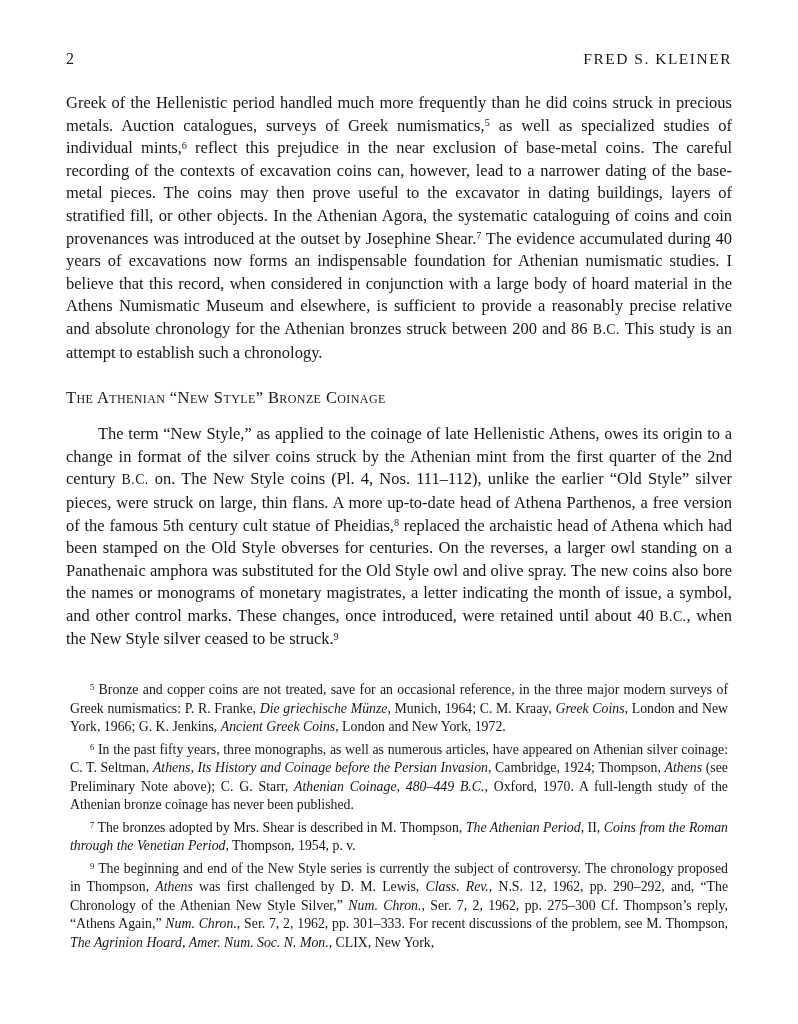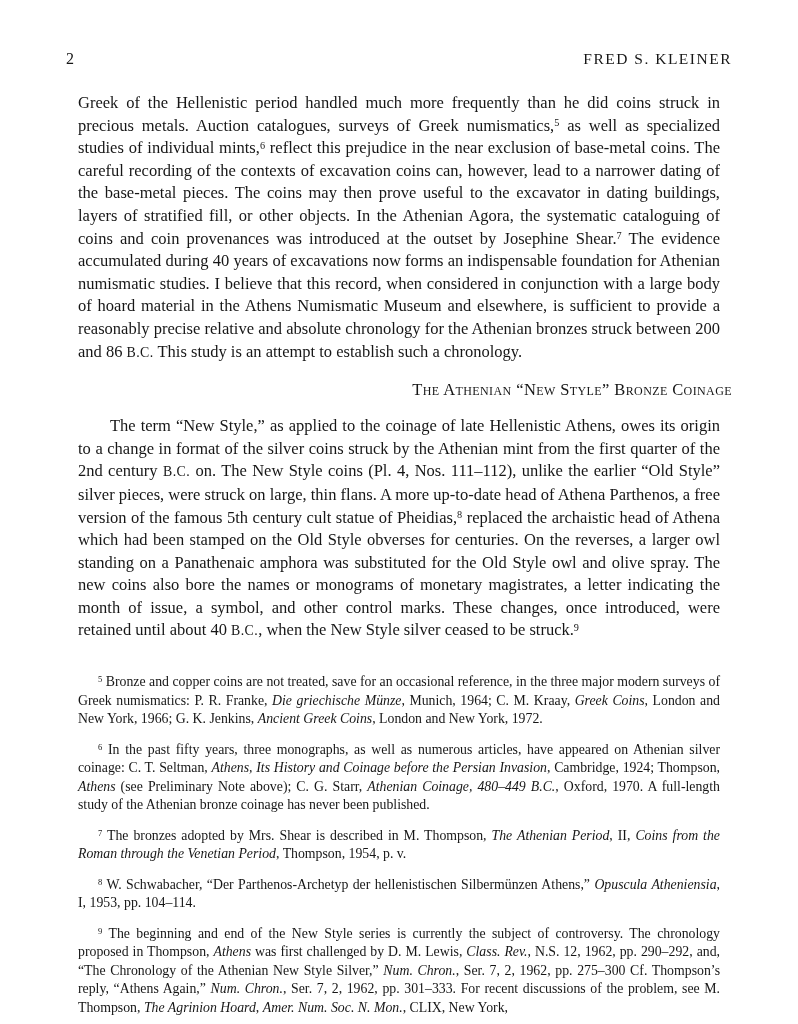--- a/index.html
+++ b/index.html
@@ -30,41 +30,41 @@
     top: 0;
     font-size: 16px;
   }
   .running-head {
     display: block;
     text-align: right;
     font-size: 15.5px;
     letter-spacing: 1.5px;
   }
   .body-para {
-    margin: 12px;
+    margin: 0;
     font-size: 16.5px;
     line-height: 22.6px;
     text-align: justify;
   }
   .body-para.indent {
     text-indent: 32px;
   }
   .section-heading {
-    margin: 16px 0 15px 0;
+    margin: 24px 0 15px 0;
     font-size: 16.5px;
     font-weight: normal;
     font-variant: small-caps;
     letter-spacing: 0.4px;
-    text-align: right;
+    text-align: left;
   }
   .footnotes {
     margin-top: 30px;
   }
   .footnote {
-    margin: 12px;
+    margin: 4px;
     font-size: 13.8px;
     line-height: 18.5px;
     text-align: justify;
     text-indent: 20px;
   }
   .r-sup {
     font-size: 0.62em;
     position: relative;
     top: -0.45em;
     line-height: 0;
@@ -92,19 +92,18 @@
     <p class="body-para"><span>Greek of the Hellenistic period handled much more frequently than he did coins struck in precious metals.  Auction catalogues, surveys of Greek numismatics,</span><span class="r-sup">5</span><span> as well as specialized studies of individual mints,</span><span class="r-sup">6</span><span> reflect this prejudice in the near exclusion of base-metal coins.  The careful recording of the contexts of excavation coins can, however, lead to a narrower dating of the base-metal pieces.  The coins may then prove useful to the excavator in dating buildings, layers of stratified fill, or other objects.  In the Athenian Agora, the systematic cataloguing of coins and coin provenances was introduced at the outset by Josephine Shear.</span><span class="r-sup">7</span><span>  The evidence accumulated during 40 years of excavations now forms an indispensable foundation for Athenian numismatic studies.  I believe that this record, when considered in conjunction with a large body of hoard material in the Athens Numismatic Museum and elsewhere, is sufficient to provide a reasonably precise relative and absolute chronology for the Athenian bronzes struck between 200 and 86 </span><span class="r-sc">B.C.</span><span>  This study is an attempt to establish such a chronology.</span></p>
 
     <h2 class="section-heading">The Athenian “New Style” Bronze Coinage</h2>
 
     <p class="body-para indent"><span>The term “New Style,” as applied to the coinage of late Hellenistic Athens, owes its origin to a change in format of the silver coins struck by the Athenian mint from the first quarter of the 2nd century </span><span class="r-sc">B.C.</span><span> on.  The New Style coins (Pl. 4, Nos. 111–112), unlike the earlier “Old Style” silver pieces, were struck on large, thin flans.  A more up-to-date head of Athena Parthenos, a free version of the famous 5th century cult statue of Pheidias,</span><span class="r-sup">8</span><span> replaced the archaistic head of Athena which had been stamped on the Old Style obverses for centuries.  On the reverses, a larger owl standing on a Panathenaic amphora was substituted for the Old Style owl and olive spray.  The new coins also bore the names or monograms of monetary magistrates, a letter indicating the month of issue, a symbol, and other control marks.  These changes, once introduced, were retained until about 40 </span><span class="r-sc">B.C.</span><span>, when the New Style silver ceased to be struck.</span><span class="r-sup">9</span></p>
 
     <section class="footnotes">
       <p class="footnote"><span class="r-sup">5</span><span> Bronze and copper coins are not treated, save for an occasional reference, in the three major modern surveys of Greek numismatics:  P. R. Franke, </span><span class="r-i">Die griechische Münze</span><span>, Munich, 1964; C. M. Kraay, </span><span class="r-i">Greek Coins</span><span>, London and New York, 1966; G. K. Jenkins, </span><span class="r-i">Ancient Greek Coins</span><span>, London and New York, 1972.</span></p>
       <p class="footnote"><span class="r-sup">6</span><span> In the past fifty years, three monographs, as well as numerous articles, have appeared on Athenian silver coinage:  C. T. Seltman, </span><span class="r-i">Athens, Its History and Coinage before the Persian Invasion</span><span>, Cambridge, 1924; Thompson, </span><span class="r-i">Athens</span><span> (see Preliminary Note above); C. G. Starr, </span><span class="r-i">Athenian Coinage, 480–449 B.C.</span><span>, Oxford, 1970.  A full-length study of the Athenian bronze coinage has never been published.</span></p>
       <p class="footnote"><span class="r-sup">7</span><span> The bronzes adopted by Mrs. Shear is described in M. Thompson, </span><span class="r-i">The Athenian Period</span><span>, II, </span><span class="r-i">Coins from the Roman through the Venetian Period</span><span>, Thompson, 1954, p. v.</span></p>
-      <p class="footnote"><span class="r-sup">8</span><span> W. Schwabacher, “Der Parthenos-Archetyp der hellenistischen Silbermünzen Athens,” </span><span class="r-i">Opuscula Atheniensia</span><span>, I, 1953, pp. 104–114.</span></p>
       <p class="footnote"><span class="r-sup">9</span><span> The beginning and end of the New Style series is currently the subject of controversy.  The chronology proposed in Thompson, </span><span class="r-i">Athens</span><span> was first challenged by D. M. Lewis, </span><span class="r-i">Class. Rev.</span><span>, N.S. 12, 1962, pp. 290–292, and, “The Chronology of the Athenian New Style Silver,” </span><span class="r-i">Num. Chron.</span><span>, Ser. 7, 2, 1962, pp. 275–300 Cf. Thompson’s reply, “Athens Again,” </span><span class="r-i">Num. Chron.</span><span>, Ser. 7, 2, 1962, pp. 301–333.  For recent discussions of the problem, see M. Thompson, </span><span class="r-i">The Agrinion Hoard</span><span>, </span><span class="r-i">Amer. Num. Soc. N. Mon.</span><span>, CLIX, New York,</span></p>
     </section>
 
   </main>
 
 </div>
 
 </body></html>

